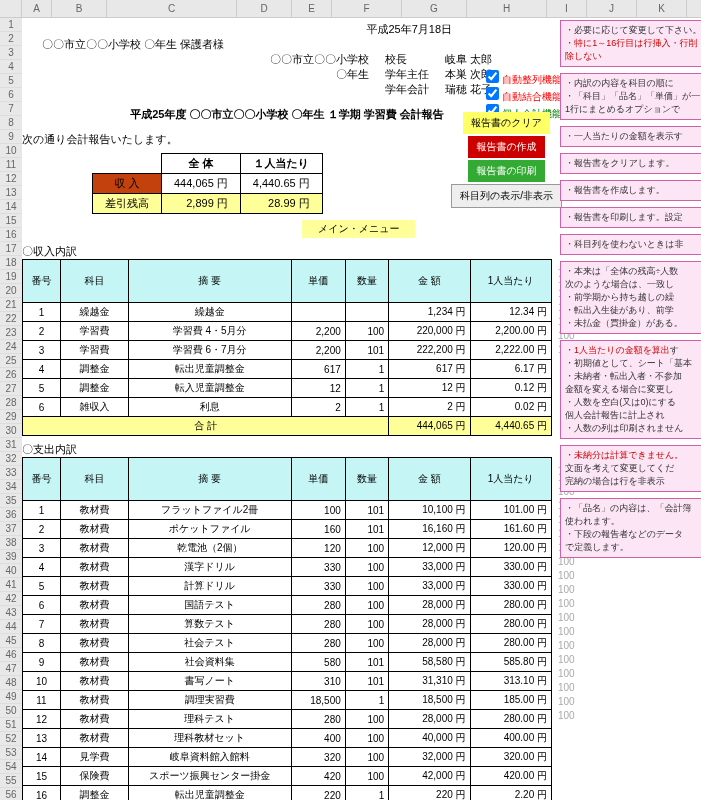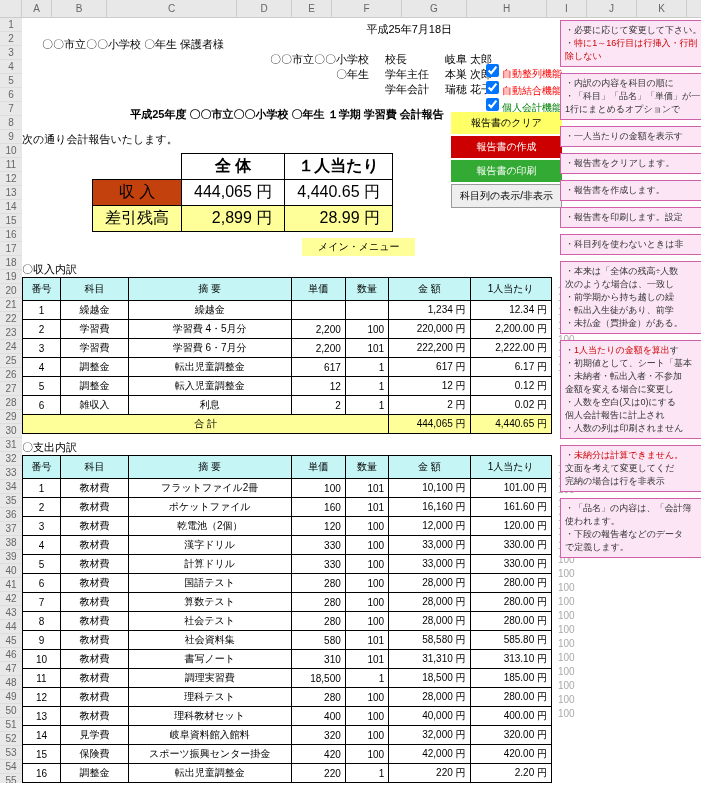--- a/index.html
+++ b/index.html
@@ -7,41 +7,41 @@
     .col-headers { display: flex; height: 18px; background: #e8e8e8; border-bottom: 1px solid #ccc; }
     .col-headers div { border-right: 1px solid #ccc; text-align: center; color: #666; font-size: 10px; line-height: 18px; }
     .sheet { position: relative; padding: 4px 0 0 22px; }
     .row-nums { position: absolute; left: 0; top: 0; width: 22px; background: #e8e8e8; }
     .row-nums div { height: 14px; border-bottom: 1px solid #ddd; text-align: center; color: #666; font-size: 10px; line-height: 14px; }
     .content { position: relative; width: 530px; }
     .date-top { text-align: right; padding-right: 100px; }
     .addressee { margin-left: 20px; }
     .school-info { display: flex; justify-content: flex-end; gap: 16px; margin-right: 60px; }
     .title { text-align: center; font-weight: bold; margin: 10px 0; }
-    .checkboxes { position: absolute; right: -10px; top: 42px; padding-left: 32px; }
+    .checkboxes { position: absolute; right: -10px; top: 48px; padding-left: 32px; }
     .checkboxes label { display: block; font-size: 10px; }
     .chk-auto { color: red; }
     .chk-combine { color: red; }
     .chk-personal { color: green; }
     .summary-wrap { display: flex; align-items: flex-start; gap: 20px; margin: 6px 0 6px 70px; }
     table.summary { border-collapse: collapse; }
-    table.summary th, table.summary td { border: 1px solid #000; padding: 2px 12px; font-size: 16px; text-align: center; }
+    table.summary th, table.summary td { border: 1px solid #000; padding: 2px 12px; font-size: 11px; text-align: center; }
     table.summary .lbl { background: #c2410c; }
     table.summary .yellow { background: #ffff99; }
     table.summary .val { text-align: right; }
-    .action-btns { display: flex; flex-direction: column; gap: 2px; position: absolute; right: -10px; top: 90px; }
+    .action-btns { display: flex; flex-direction: column; gap: 2px; position: absolute; right: -10px; top: 90px; align-items: center; }
     .btn { padding: 4px 8px; font-size: 10px; text-align: center; cursor: pointer; }
     .btn-clear { background: #ffff66; }
     .btn-create { background: #cc0000; color: #fff; }
     .btn-print { background: #33aa33; color: #fff; }
     .btn-toggle { background: #eee; border: 1px solid #999; }
     .btn-menu { background: #ffff99; margin-left: 280px; display: inline-block; padding: 2px 16px; }
     .section-title { font-weight: normal; margin-top: 6px; }
     table.detail { border-collapse: collapse; width: 530px; font-size: 10px; }
-    table.detail th { border: 1px solid #000; background: #c5f5f5; padding: 4px 4px; font-weight: normal; }
+    table.detail th { border: 1px solid #000; background: #c5f5f5; padding: 14px 4px; font-weight: normal; }
     table.detail td { border: 1px solid #000; padding: 2px 4px; }
     table.detail .num { text-align: center; width: 28px; }
     table.detail .subj { text-align: center; width: 50px; }
     table.detail .desc { width: 120px; text-align: center; }
     table.detail .unit { text-align: right; width: 40px; }
     table.detail .qty { text-align: right; width: 32px; }
     table.detail .amt { text-align: right; width: 60px; }
     table.detail .per { text-align: right; width: 60px; }
     table.detail .total-row { background: #ffff99; }
     table.detail .total-row td { text-align: center; }

